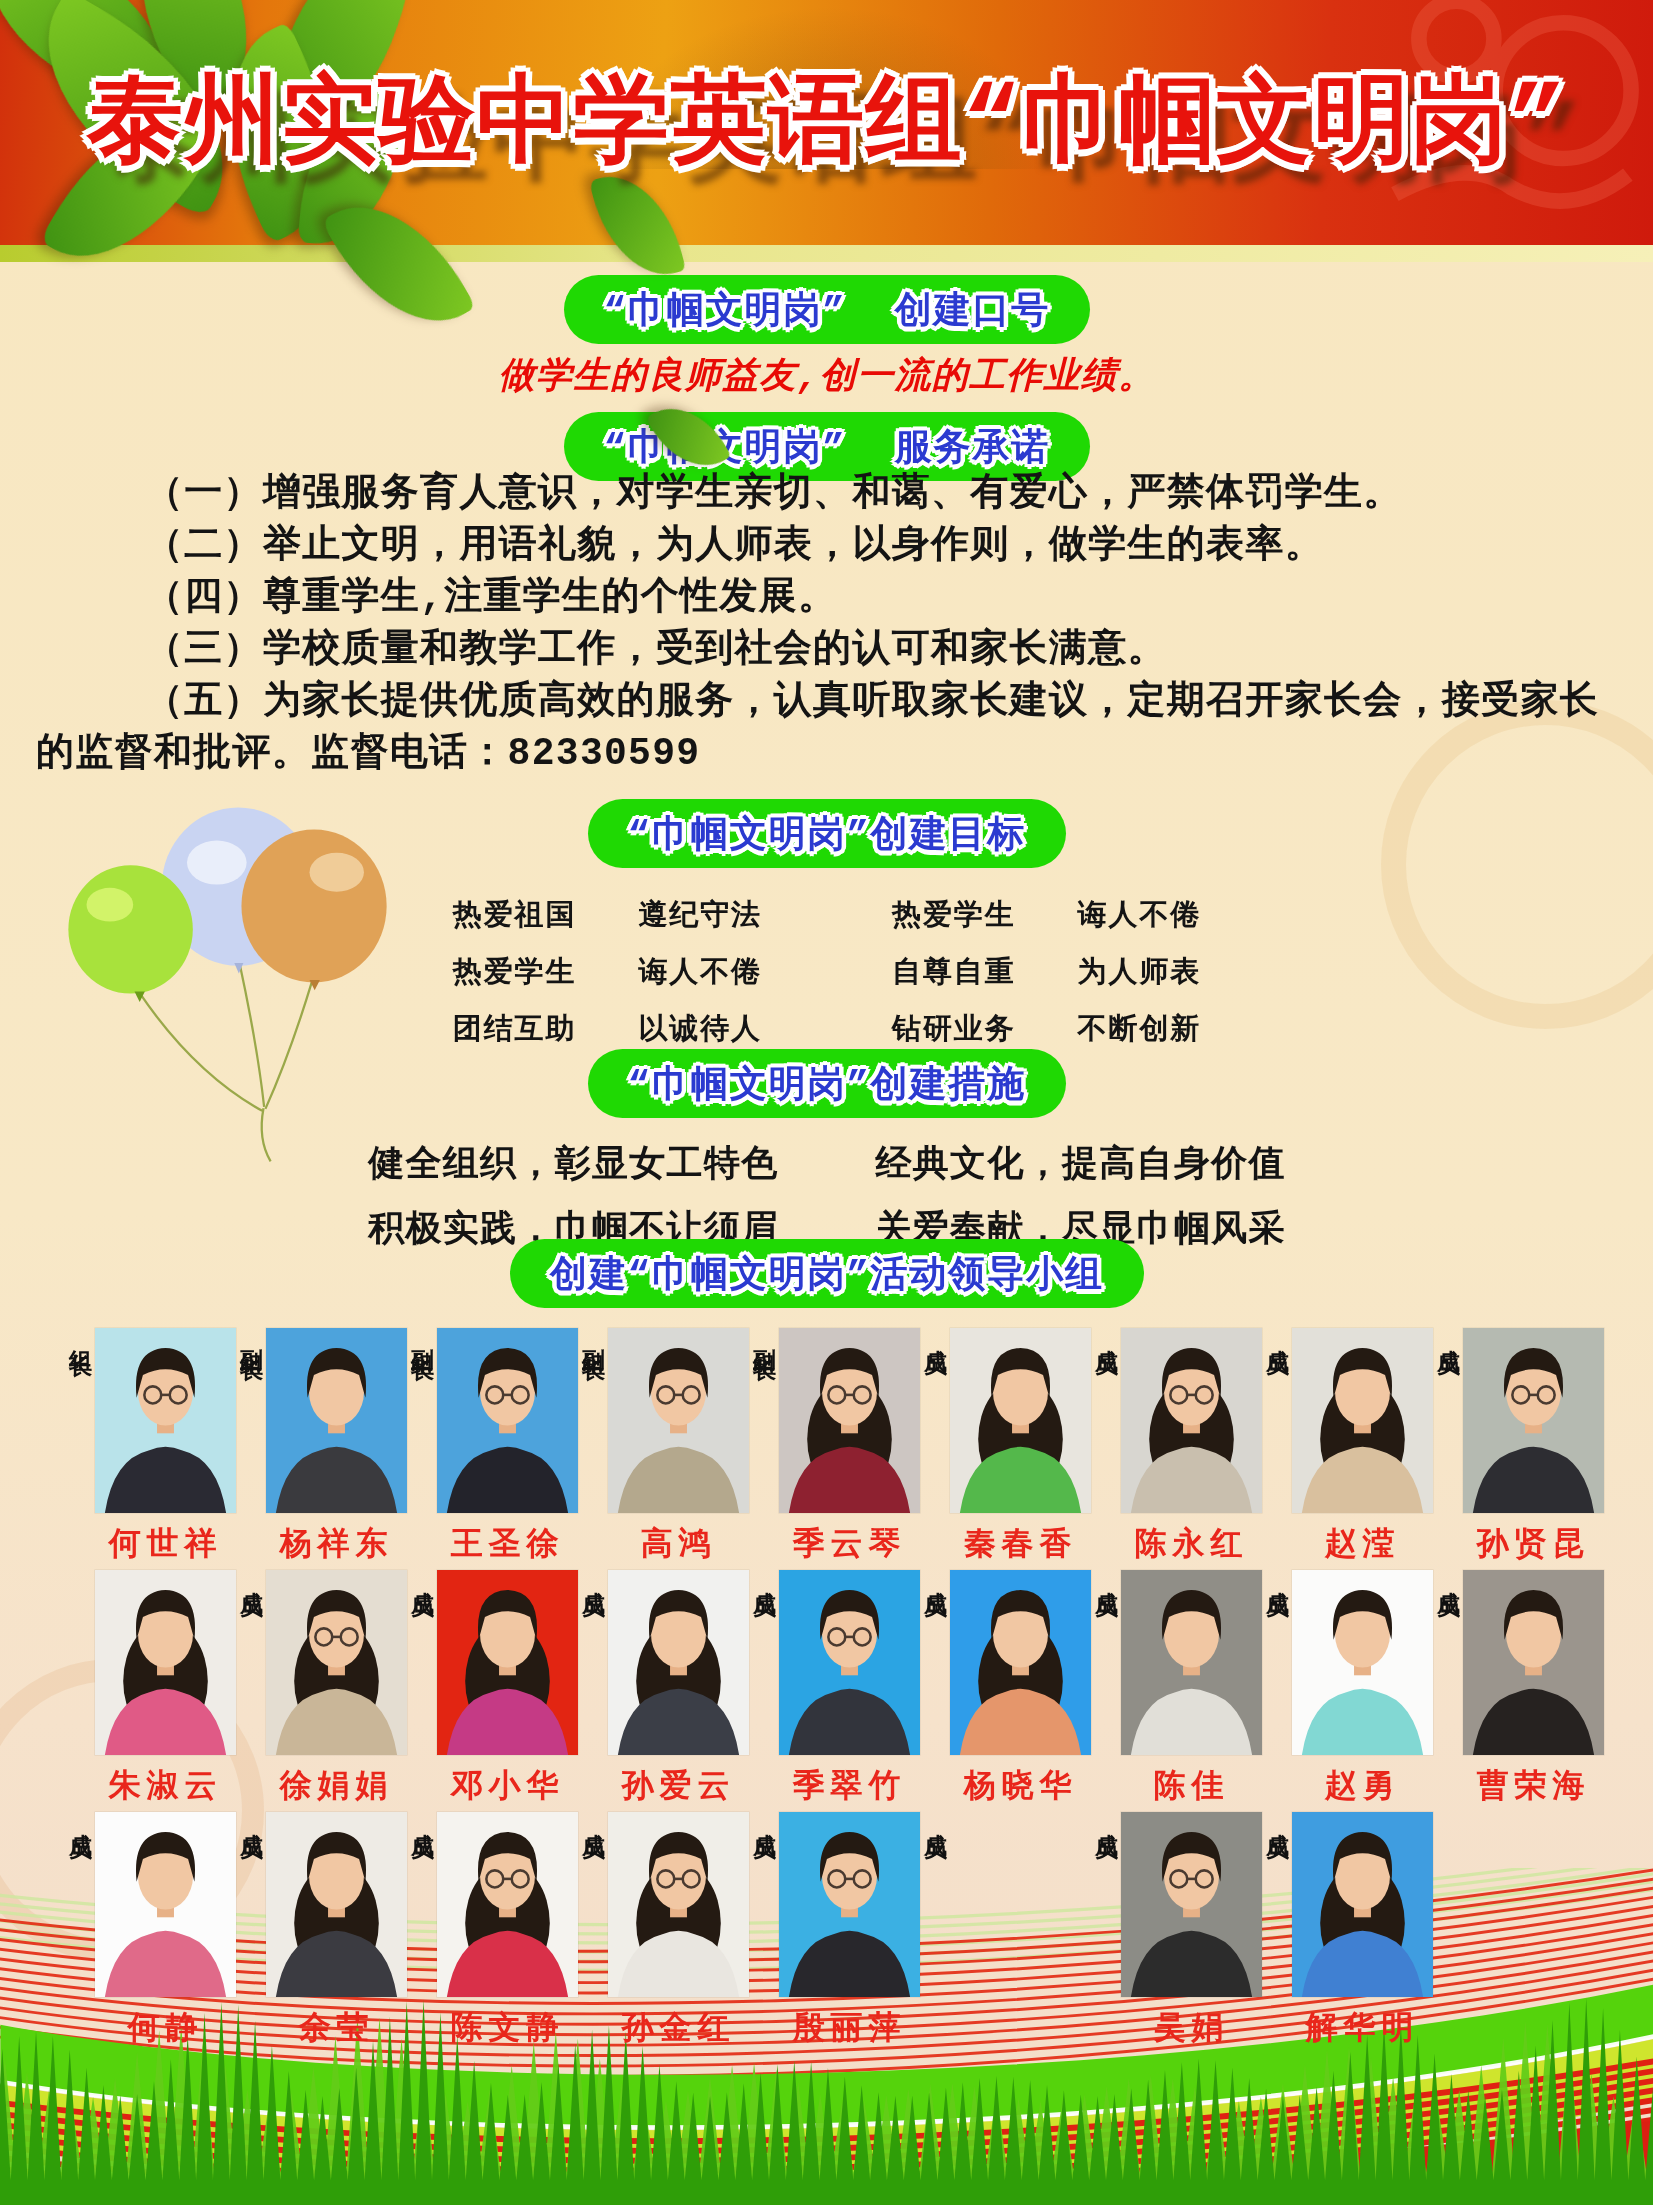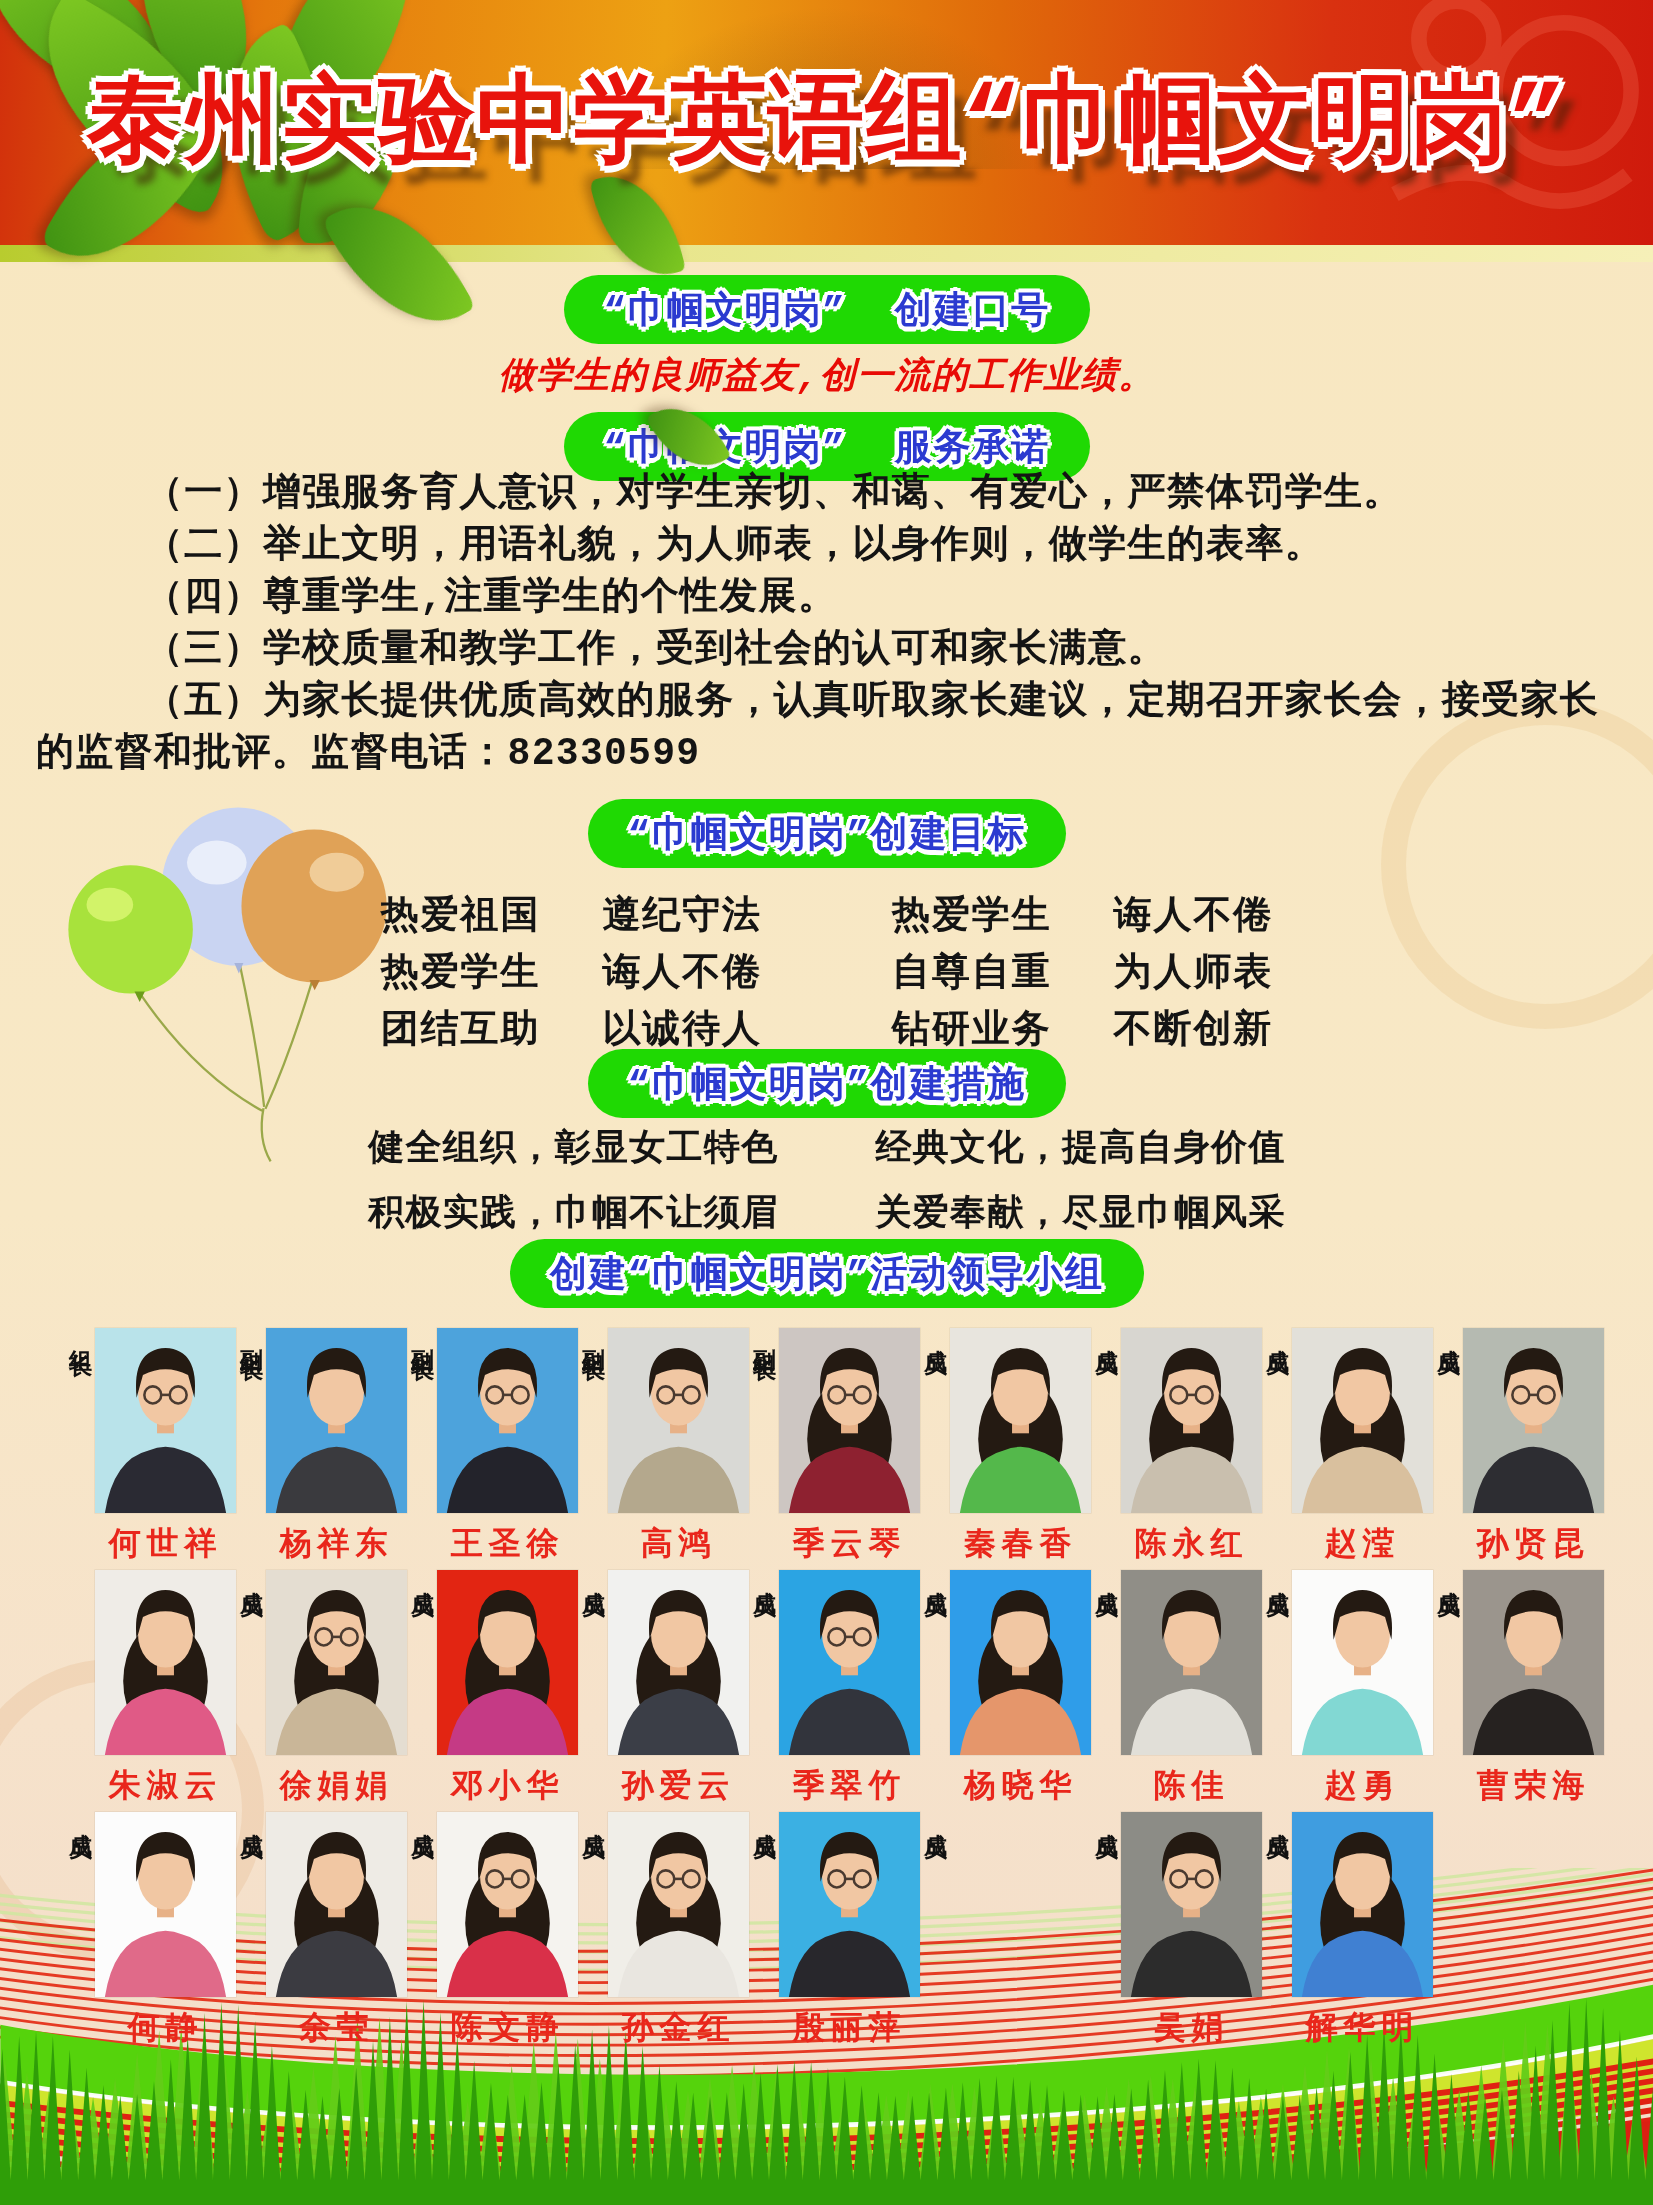--- a/index.html
+++ b/index.html
@@ -29,23 +29,23 @@
     text-shadow:-4.5px 0 #fff,4.5px 0 #fff,0 -4.5px #fff,0 4.5px #fff,
       -3.2px -3.2px #fff,3.2px -3.2px #fff,-3.2px 3.2px #fff,3.2px 3.2px #fff;}
   
   .slogan{position:absolute;top:351px;left:0;width:100%;text-align:center;z-index:4;
     font-size:36px;font-weight:bold;font-style:italic;color:#e80b05;letter-spacing:1.3px;}
   .items{position:absolute;top:468px;left:36px;right:29px;z-index:4;}
   .items p{margin:0;text-indent:109px;font-size:38px;line-height:52px;font-weight:bold;color:#141414;letter-spacing:1.3px;}
   .goals{position:absolute;top:876px;left:0;width:100%;z-index:4;}
   .goal-row{height:57px;display:flex;align-items:center;justify-content:center;gap:130px;}
   .goal-pair{display:flex;gap:62px;}
-  .goal-row span{font-size:38px;font-weight:bold;color:#141414;letter-spacing:1.9px;margin-top:20px;}
+  .goal-row span{font-size:29px;font-weight:bold;color:#141414;letter-spacing:1.9px;margin-top:20px;}
   .measures{position:absolute;top:1123px;left:0;width:100%;z-index:4;}
-  .measure-row{height:65px;display:flex;align-items:flex-start;justify-content:center;gap:97px;}
+  .measure-row{height:65px;display:flex;align-items:flex-end;justify-content:center;gap:97px;}
   .measure-row span{font-size:36px;font-weight:bold;color:#141414;letter-spacing:1.3px;}
   
   .prow{position:absolute;left:0;width:100%;display:flex;padding-left:65px;box-sizing:border-box;z-index:3;}
   .cell{width:171px;display:flex;align-items:flex-start;flex:0 0 171px;}
   .role{width:30px;writing-mode:vertical-rl;text-orientation:upright;
     font-size:23px;font-weight:bold;color:#111;letter-spacing:3.9px;padding-top:2.6px;}
   .pcol{width:141px;}
   .photo{width:141px;height:185px;box-shadow:0 0 0 0.6px rgba(0,0,0,.08);}
   .photo svg{display:block;}
   .mname{margin-top:9px;text-align:center;font-size:32px;font-weight:bold;color:#e9261b;letter-spacing:5.8px;white-space:nowrap;}

